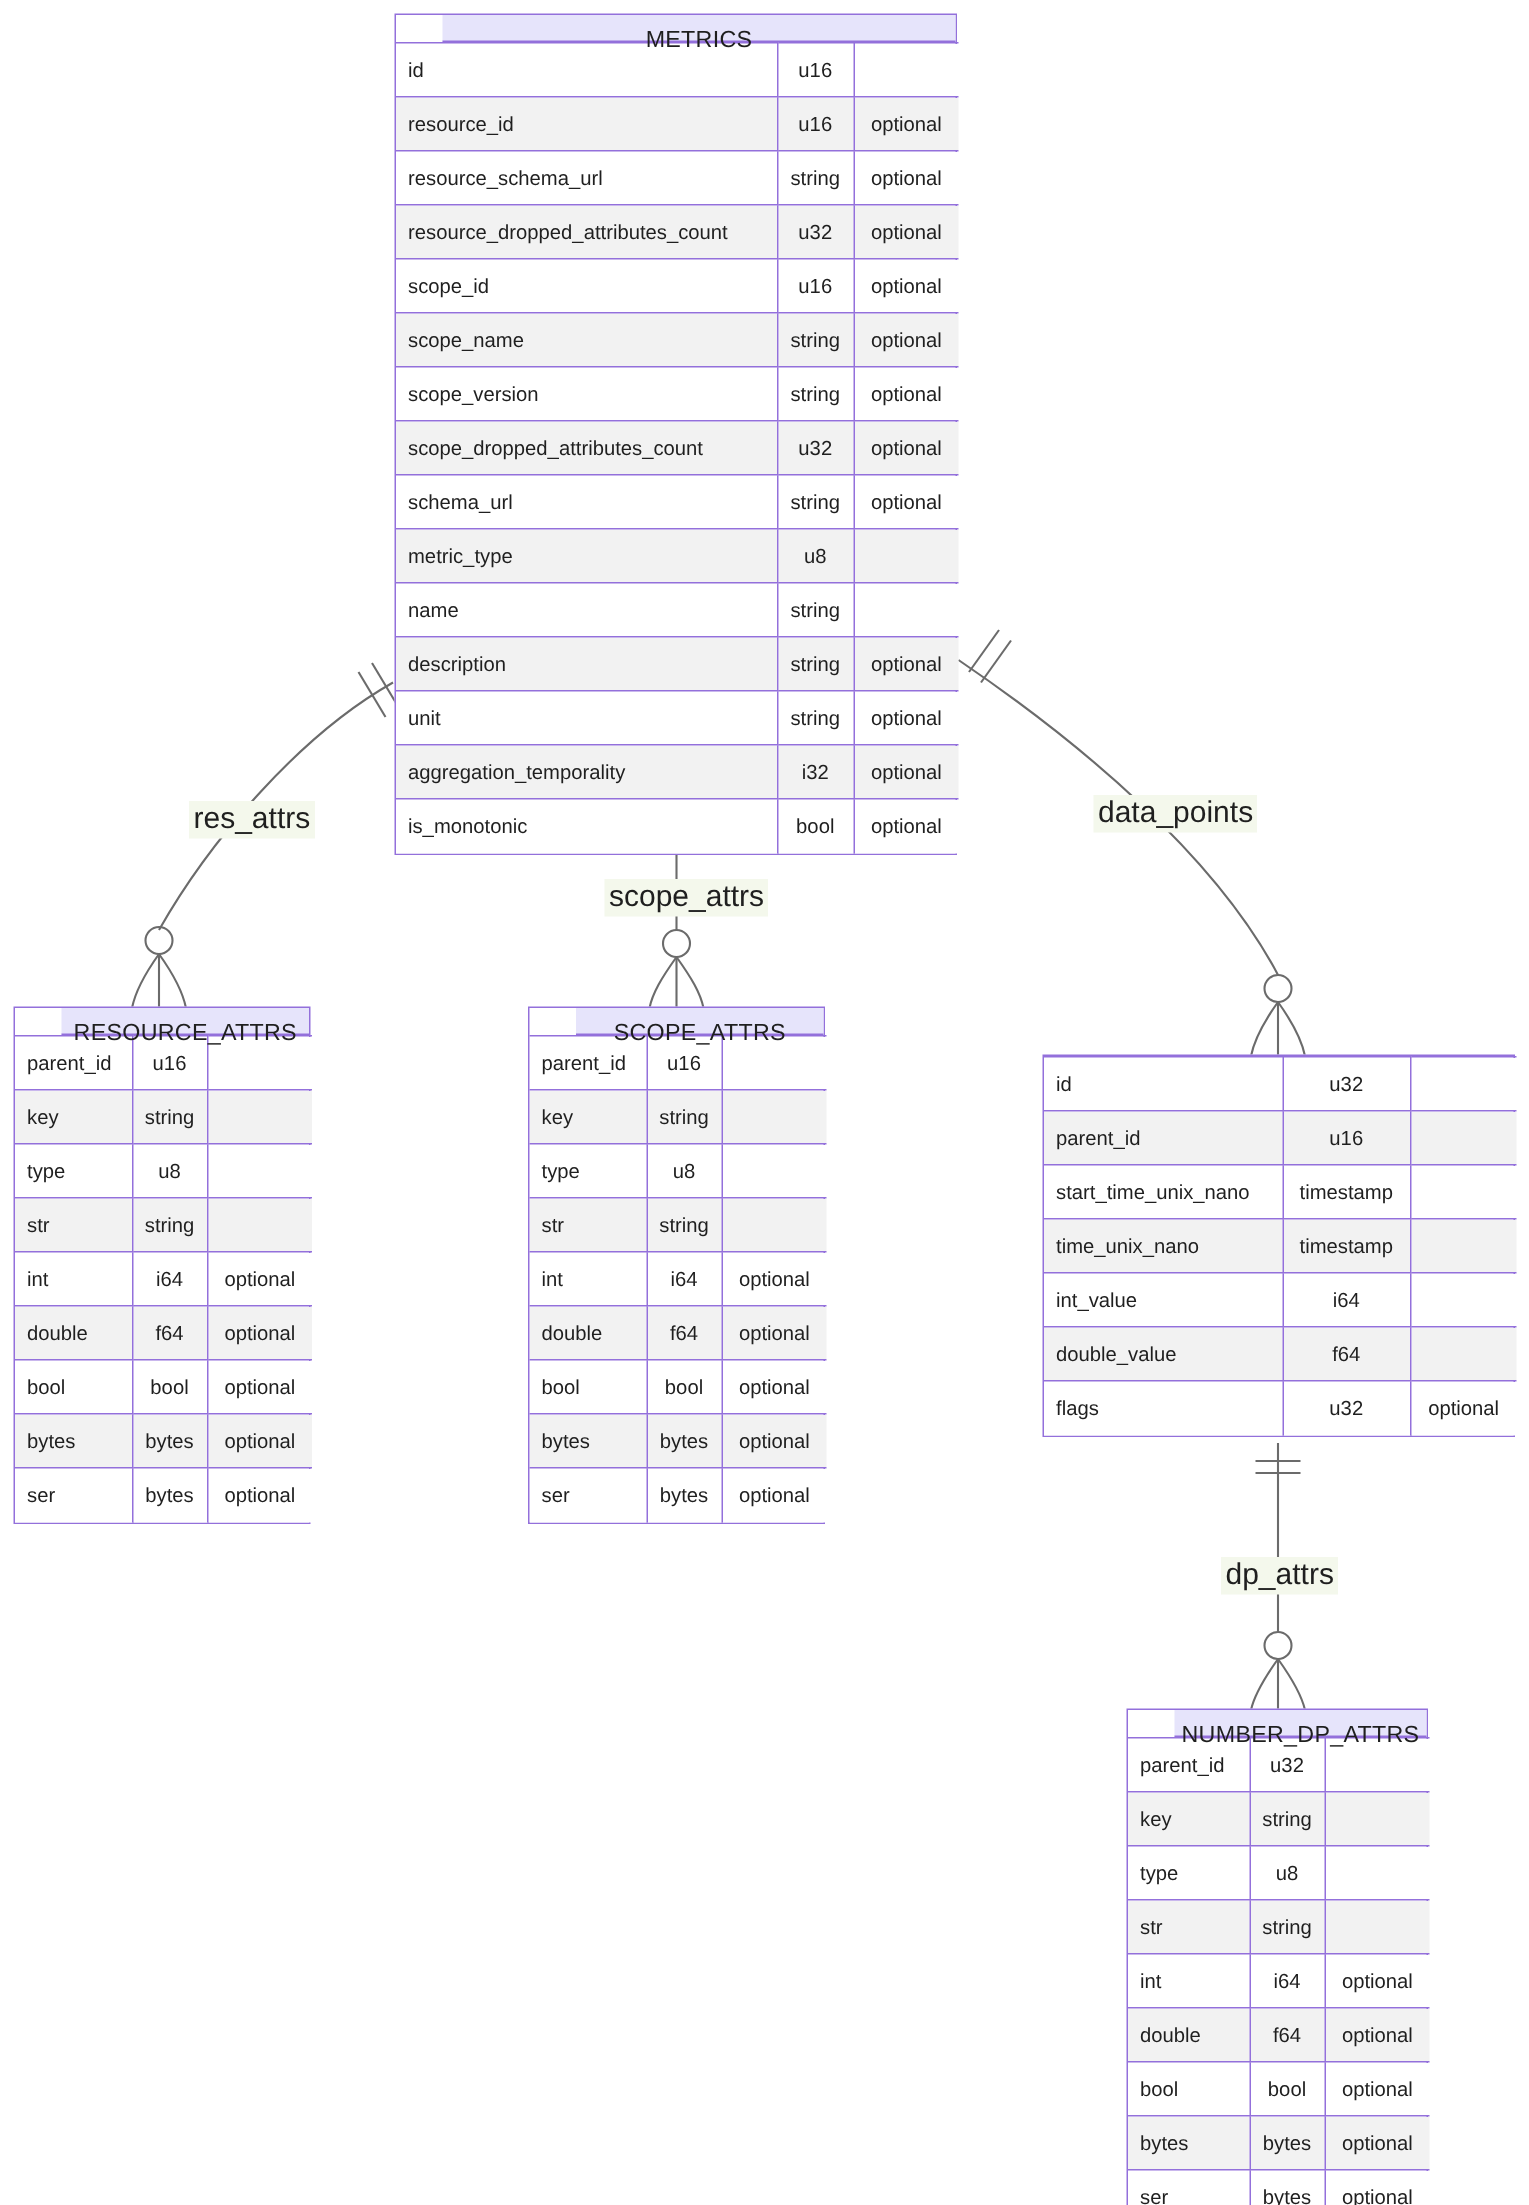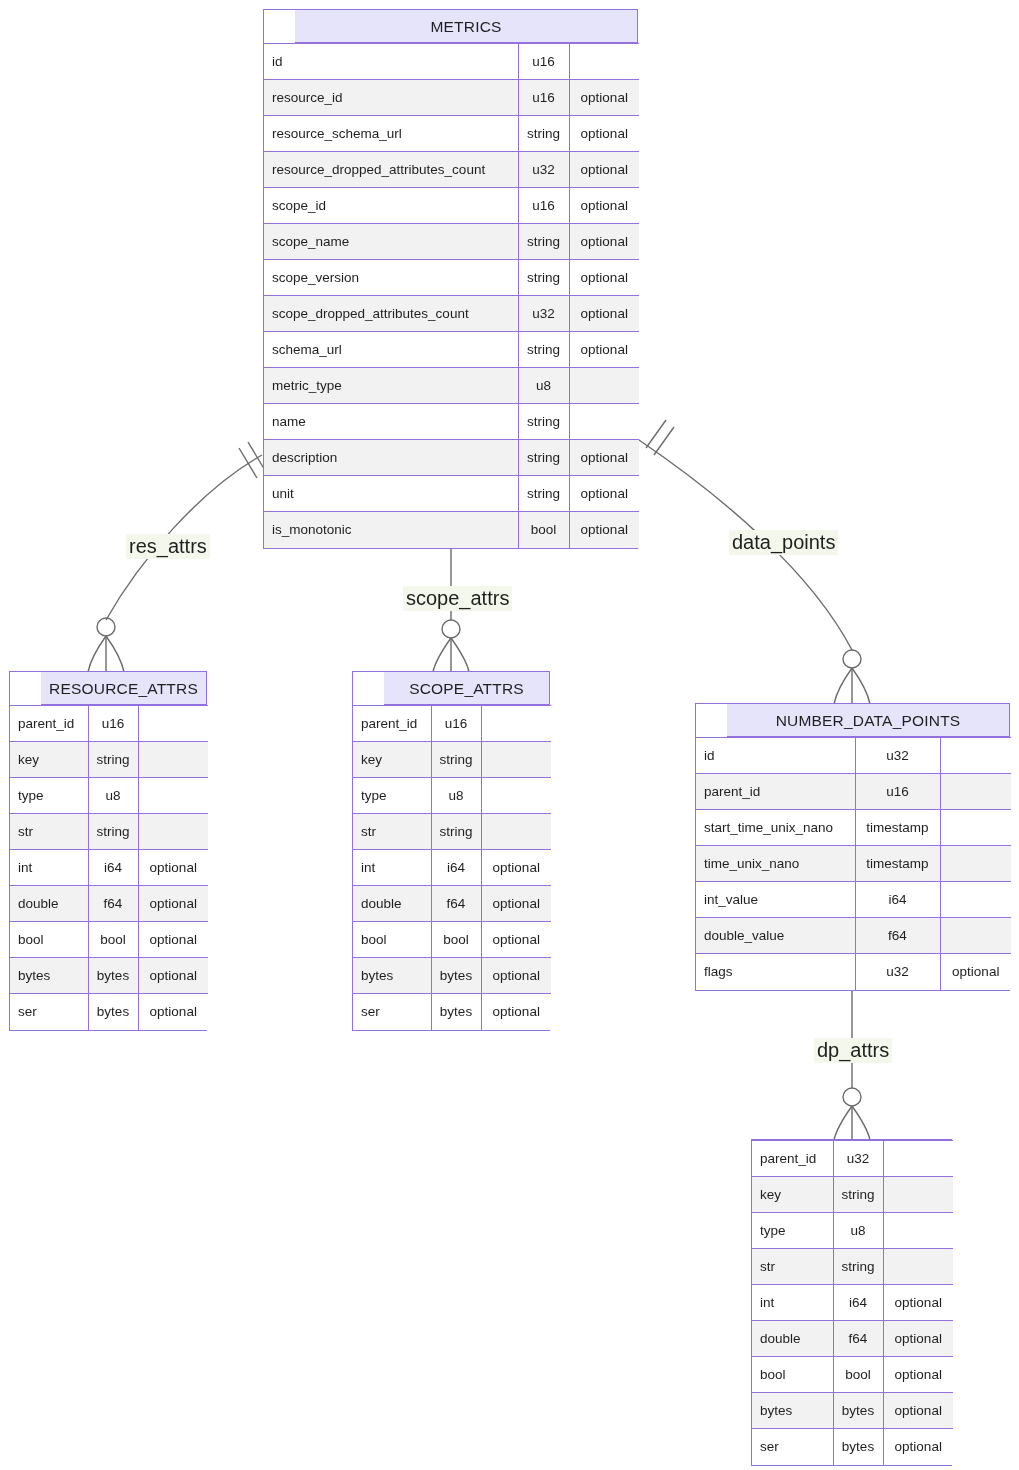--- a/index.html
+++ b/index.html
@@ -22,21 +22,21 @@
     box-sizing: border-box;
     background: #ffffff;
     z-index: 3;
   }
   .entity-title {
     background: #e6e4fb;
     border-bottom: 1px solid #9370db;
     text-align: center;
     font-size: 15.5px;
     color: #1f1f1f;
-    height: 33px;
+    height: 18px;
     line-height: 33px;
     letter-spacing: 0.2px;
     box-sizing: border-box;
     margin-left: 31px;
   }
   .attr-table {
     border-collapse: collapse;
     width: 100%;
     table-layout: fixed;
   }
@@ -209,20 +209,25 @@
           <td class="c-name">description</td>
           <td class="c-type">string</td>
           <td class="c-opt">optional</td>
         </tr>
         <tr>
           <td class="c-name">unit</td>
           <td class="c-type">string</td>
           <td class="c-opt">optional</td>
         </tr>
         <tr>
+          <td class="c-name">aggregation_temporality</td>
+          <td class="c-type">i32</td>
+          <td class="c-opt">optional</td>
+        </tr>
+        <tr>
           <td class="c-name">is_monotonic</td>
           <td class="c-type">bool</td>
           <td class="c-opt">optional</td>
         </tr>
       </tbody>
     </table>
 </div>
 
 <div class="entity" style="left:9px; top:671px; width:198px;">
   <div class="entity-title">RESOURCE_ATTRS</div>
@@ -334,21 +339,20 @@
         <tr>
           <td class="c-name">ser</td>
           <td class="c-type">bytes</td>
           <td class="c-opt">optional</td>
         </tr>
       </tbody>
     </table>
 </div>
 
 <div class="entity" style="left:695px; top:703px; width:315px;">
-  <div class="entity-title">NUMBER_DATA_POINTS</div>
   <table class="attr-table">
       <colgroup>
         <col style="width: 159px;">
         <col style="width: 85px;">
         <col style="width: 71px;">
       </colgroup>
       <tbody>
         <tr>
           <td class="c-name">id</td>
           <td class="c-type">u32</td>
@@ -382,20 +386,21 @@
         <tr>
           <td class="c-name">flags</td>
           <td class="c-type">u32</td>
           <td class="c-opt">optional</td>
         </tr>
       </tbody>
     </table>
 </div>
 
 <div class="entity" style="left:751px; top:1139px; width:201px;">
+  <div class="entity-title">NUMBER_DP_ATTRS</div>
   <table class="attr-table">
       <colgroup>
         <col style="width: 81px;">
         <col style="width: 50px;">
         <col style="width: 70px;">
       </colgroup>
       <tbody>
         <tr>
           <td class="c-name">parent_id</td>
           <td class="c-type">u32</td>

